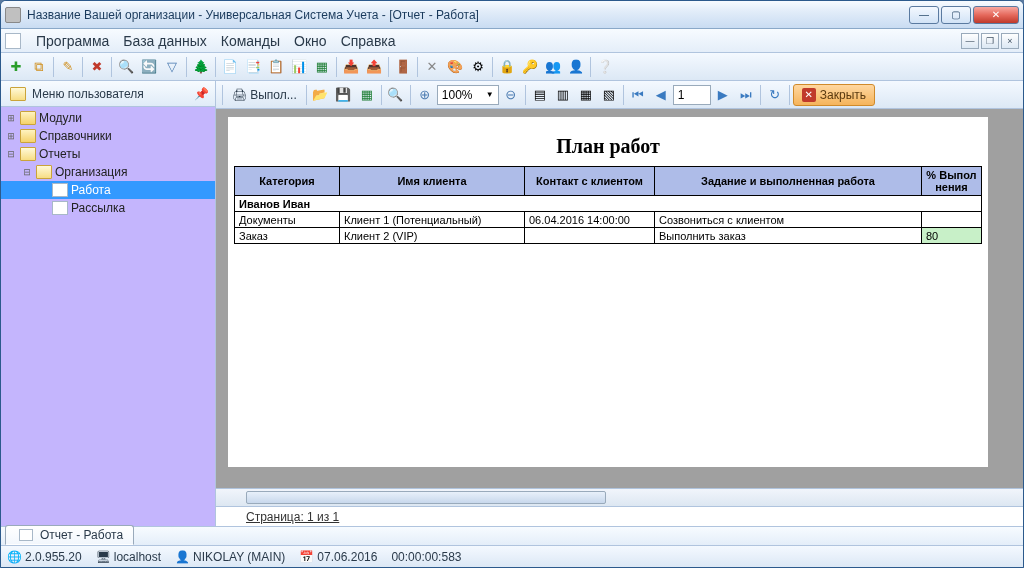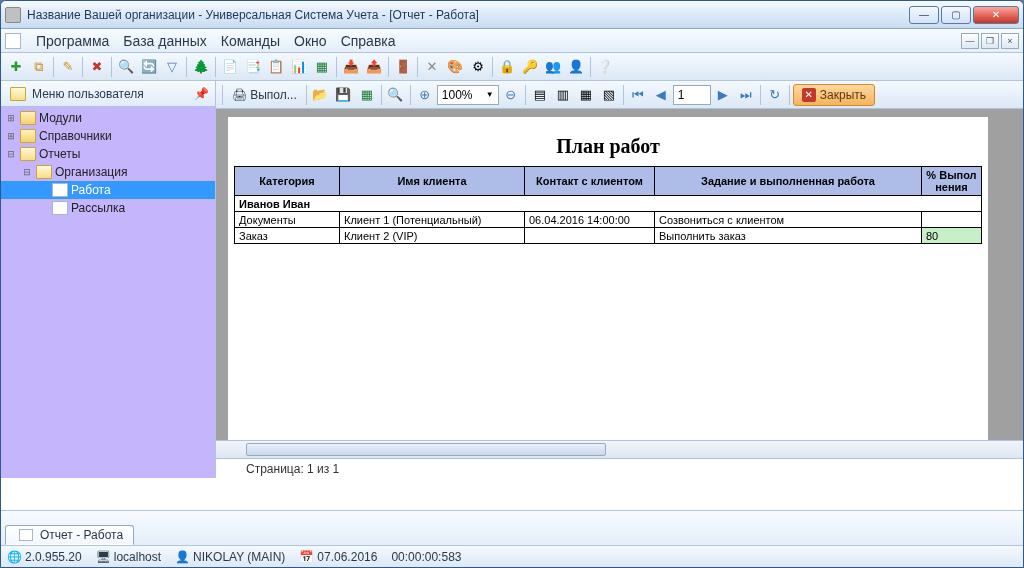--- a/index.html
+++ b/index.html
@@ -77,24 +77,24 @@
   .page { width:760px; min-height:350px; background:#fff; padding:18px 6px 30px 6px;}
   .reptitle { text-align:center; font-weight:bold; font-size:20px; color:#000; margin-bottom:8px; font-family: "Times New Roman", serif;}
   table.reptbl { border-collapse:collapse; width:100%; font-size:11px;}
   table.reptbl th { background:#aebce8; border:1px solid #000; padding:2px 4px; font-weight:bold; text-align:center; color:#000; font-size:11px;}
   table.reptbl td { border:1px solid #000; padding:1px 4px; height:16px; color:#000; background:#fff;}
   .grouprow td { font-weight:bold; }
   .pctcell { background:#c8f0c8 !important; }
   .hscroll { height:18px; background:linear-gradient(#f1f5fb,#dde7f2); border-top:1px solid #b0c4de; position:relative;}
   .hscroll .thumb { position:absolute; left:30px; top:2px; width:360px; height:13px;
     background:linear-gradient(#e8f0fa,#c8d8ec); border:1px solid #9ab; border-radius:2px;}
-  .statusline { height:20px; border-top:1px solid #b0c4de; padding:2px 30px; font-size:12px; color:#333; display:flex; align-items:center; background:#fff;}
-  
-  .tabstrip { height:35px; background:linear-gradient(#f7fbff,#e4eef9); border-top:1px solid #b0c4de;
-    display:flex; align-items:flex-end; padding:0 4px;margin-top:32px;}
+  .statusline { height:20px; border-top:1px solid #b0c4de; padding:2px 30px; font-size:12px; color:#333; display:flex; align-items:center; background:#fff;text-decoration:underline;}
+  
+  .tabstrip { height:19px; background:linear-gradient(#f7fbff,#e4eef9); border-top:1px solid #b0c4de;
+    display:flex; align-items:flex-end; padding:0 4px;}
   .doctab { height:20px; border:1px solid #9ab; border-bottom:1px solid #fff;
     background:linear-gradient(#fff,#f2f7fd); border-radius:3px 3px 0 0; padding:0 10px;
     display:flex; align-items:center; gap:4px; font-size:12px; color:#2a3a4a; cursor:pointer;}
   
   .statusbar { height:22px; background:linear-gradient(#f4f9ff,#dce8f5); border-top:1px solid #b0c4de;
     display:flex; align-items:center; padding:0 6px; gap:14px; font-size:12px; color:#2a3a4a;}
   .sbitem { display:flex; align-items:center; gap:4px;}
   .sbicon { width:14px; height:14px; display:inline-block;}
 </style>
 </head>

